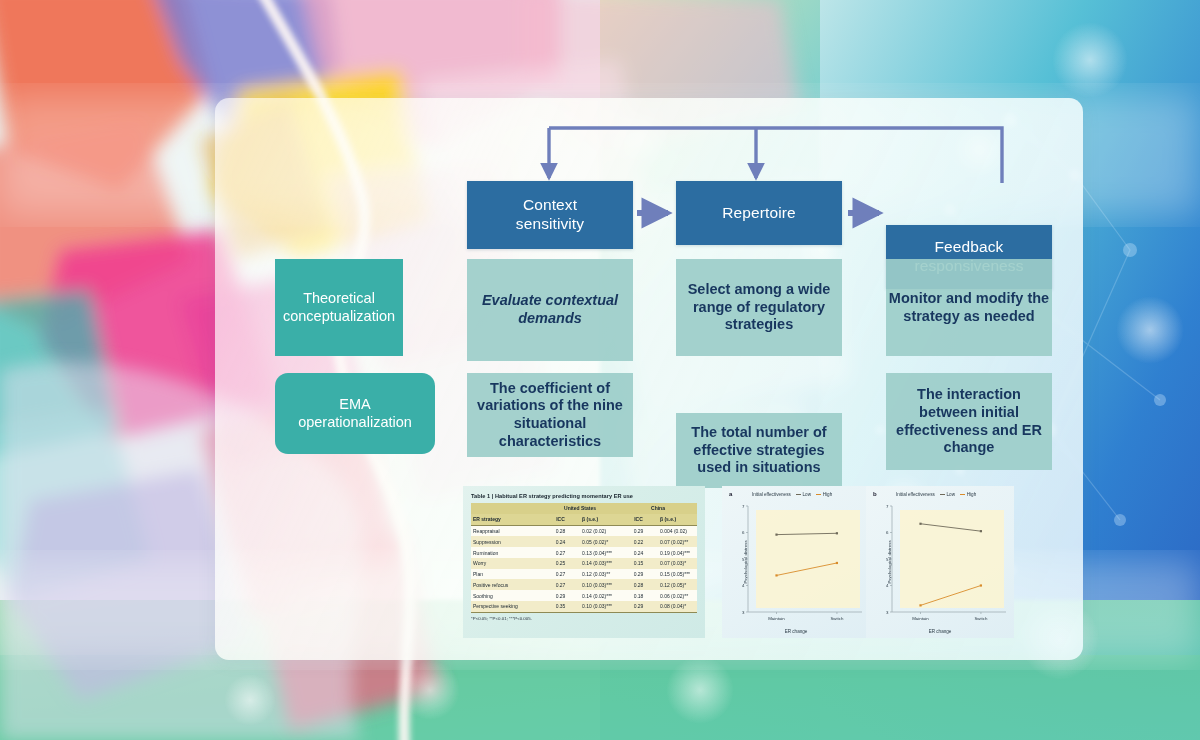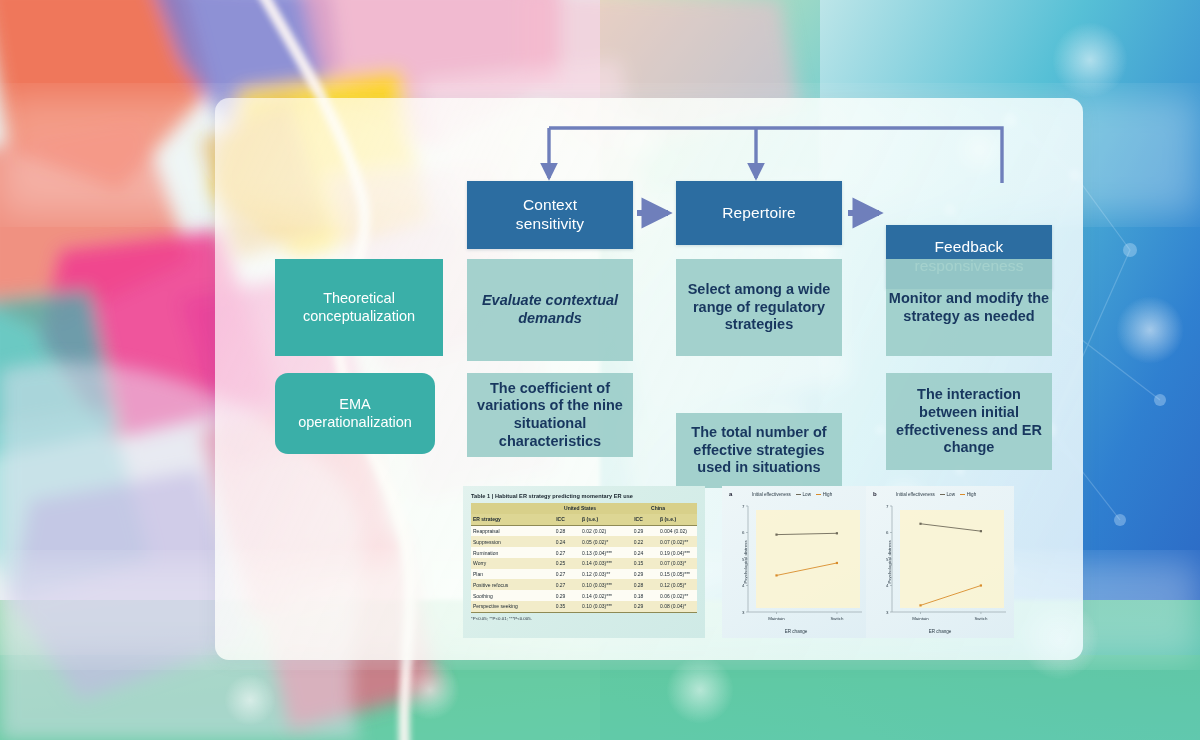--- a/index.html
+++ b/index.html
@@ -247,21 +247,21 @@
 sensitivity</span>
 </div>
 <div class="node node-top" style="left:676px; top:181px; width:166px; height:64px;">
   <span style="white-space:pre-line">Repertoire</span>
 </div>
 <div class="node node-top" style="left:886px; top:181px; width:166px; height:64px;margin-top:44px;">
   <span style="white-space:pre-line">Feedback
 responsiveness</span>
 </div>
 
-<div class="node node-label" style="left:275px; top:259px; width:168px; height:97px;justify-content:center;">
+<div class="node node-label" style="left:275px; top:259px; width:128px; height:97px;justify-content:center;">
   <span style="white-space:pre-line">Theoretical
 conceptualization</span>
 </div>
 <div class="node node-label" style="left:275px; top:373px; width:160px; height:81px;border-radius:13px;">
   <span style="white-space:pre-line">EMA
 operationalization</span>
 </div>
 
 <div class="node node-cell" style="left:467px; top:259px; width:166px; height:102px; padding:11px 10px;font-style:italic;">
   <span>Evaluate contextual demands</span>

